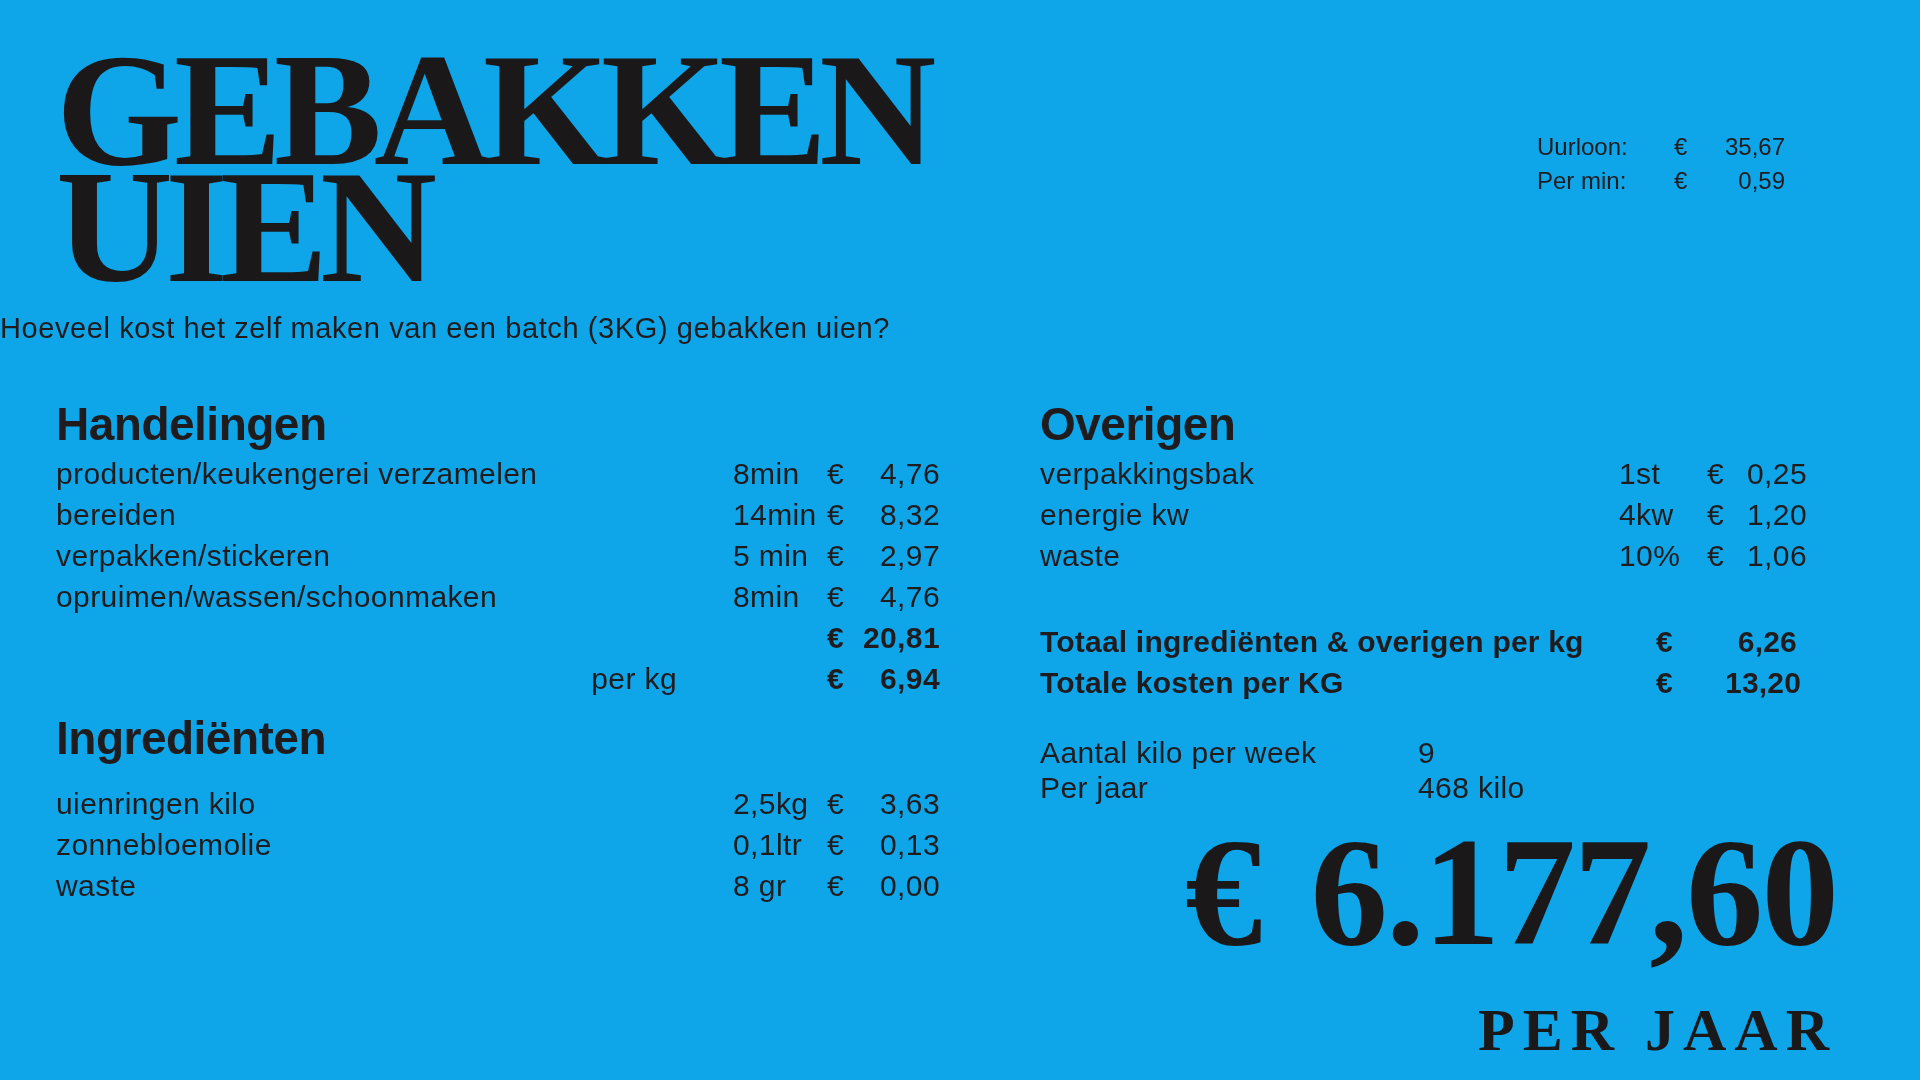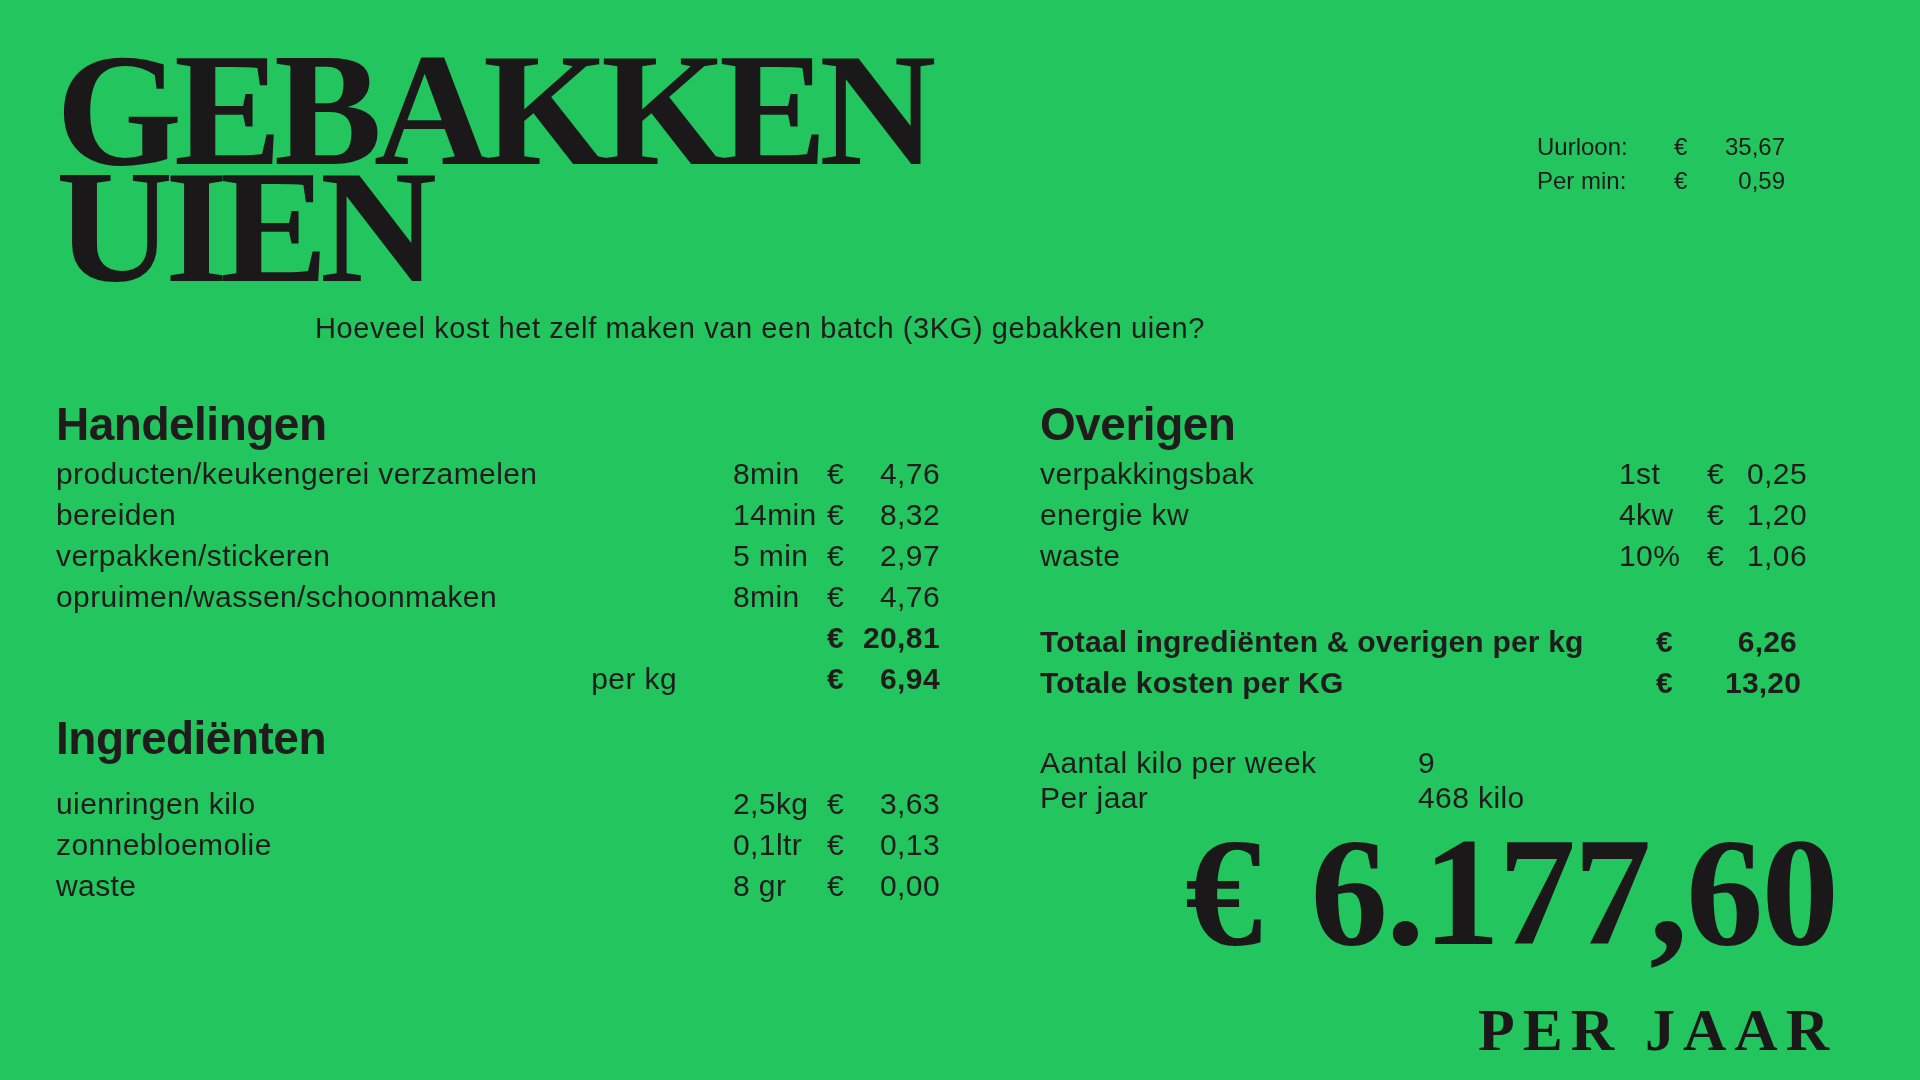--- a/index.html
+++ b/index.html
@@ -1,37 +1,37 @@
 <!DOCTYPE html>
 <html><head>
 <meta charset="utf-8">
 <style>
   * { margin:0; padding:0; box-sizing:border-box; }
   html,body { background:#f1d4d1; }
   .canvas {
     position:relative; width:1920px; height:1080px;
-    background:#22c55e; color:#201c1d; overflow:hidden;
+    background:#0ea5e9; color:#201c1d; overflow:hidden;
     font-family:"Liberation Sans", sans-serif;
   }
 
   
   .title {
     position:absolute; left:56px; top:52px;
     font-family:"Liberation Serif", serif; font-weight:700;
     font-size:162px; line-height:0.72; letter-spacing:-8px; color:#1b1819;
   }
   .title div { white-space:nowrap; }
 
   
   .rates { position:absolute; left:1537px; top:130px; width:248px; font-size:24px; line-height:34px; }
   .rates-row { display:grid; grid-template-columns:137px 36px 1fr; }
   .rates-row .val { text-align:right; }
 
   .subtitle {
-    position:absolute; left:0; top:312px; width:1520px; text-align:center;
+    position:absolute; left:0; top:312px; width:1520px; text-align:left;
     font-size:29px; letter-spacing:0.6px;
   }
 
   .col { position:absolute; top:401px; }
   .col-left { left:56px; width:884px; }
   .col-right { left:1040px; width:757px; }
 
   .section-heading {
     font-size:46px; font-weight:bold; line-height:46px; letter-spacing:-0.5px;
     margin-bottom:6px;
@@ -44,21 +44,21 @@
   .cost-row.bold { font-weight:bold; }
   .cost-row .label-right { text-align:right; padding-right:56px; font-weight:normal; }
 
   .cost-row-r { display:grid; grid-template-columns:1fr 88px 40px 50px; line-height:41px; }
   .cost-row-r .amount { text-align:right; }
 
   .totals { margin-top:45px; font-size:30px; letter-spacing:0.2px; font-weight:bold; }
   .total-row { display:grid; grid-template-columns:1fr 45px 72px; line-height:41px;gap:24px; }
   .total-row .amount { text-align:right; }
 
-  .yearly { margin-top:42px; font-size:30px; letter-spacing:0.4px; }
+  .yearly { margin-top:32px; font-size:30px; letter-spacing:0.4px; }
   .yearly-row { display:grid; grid-template-columns:378px 1fr; line-height:35px; }
 
   .result {
     position:absolute; right:83px; top:815px; text-align:right;
     font-family:"Liberation Serif", serif; font-weight:700; color:#1b1819;
   }
   .result-amount { font-size:155px; line-height:155px; letter-spacing:-2px; white-space:nowrap; }
   .result-amount .euro { margin-right:50px; }
   .result-caption { margin-top:30px; font-size:60px; line-height:60px; letter-spacing:8px; }
 </style>

